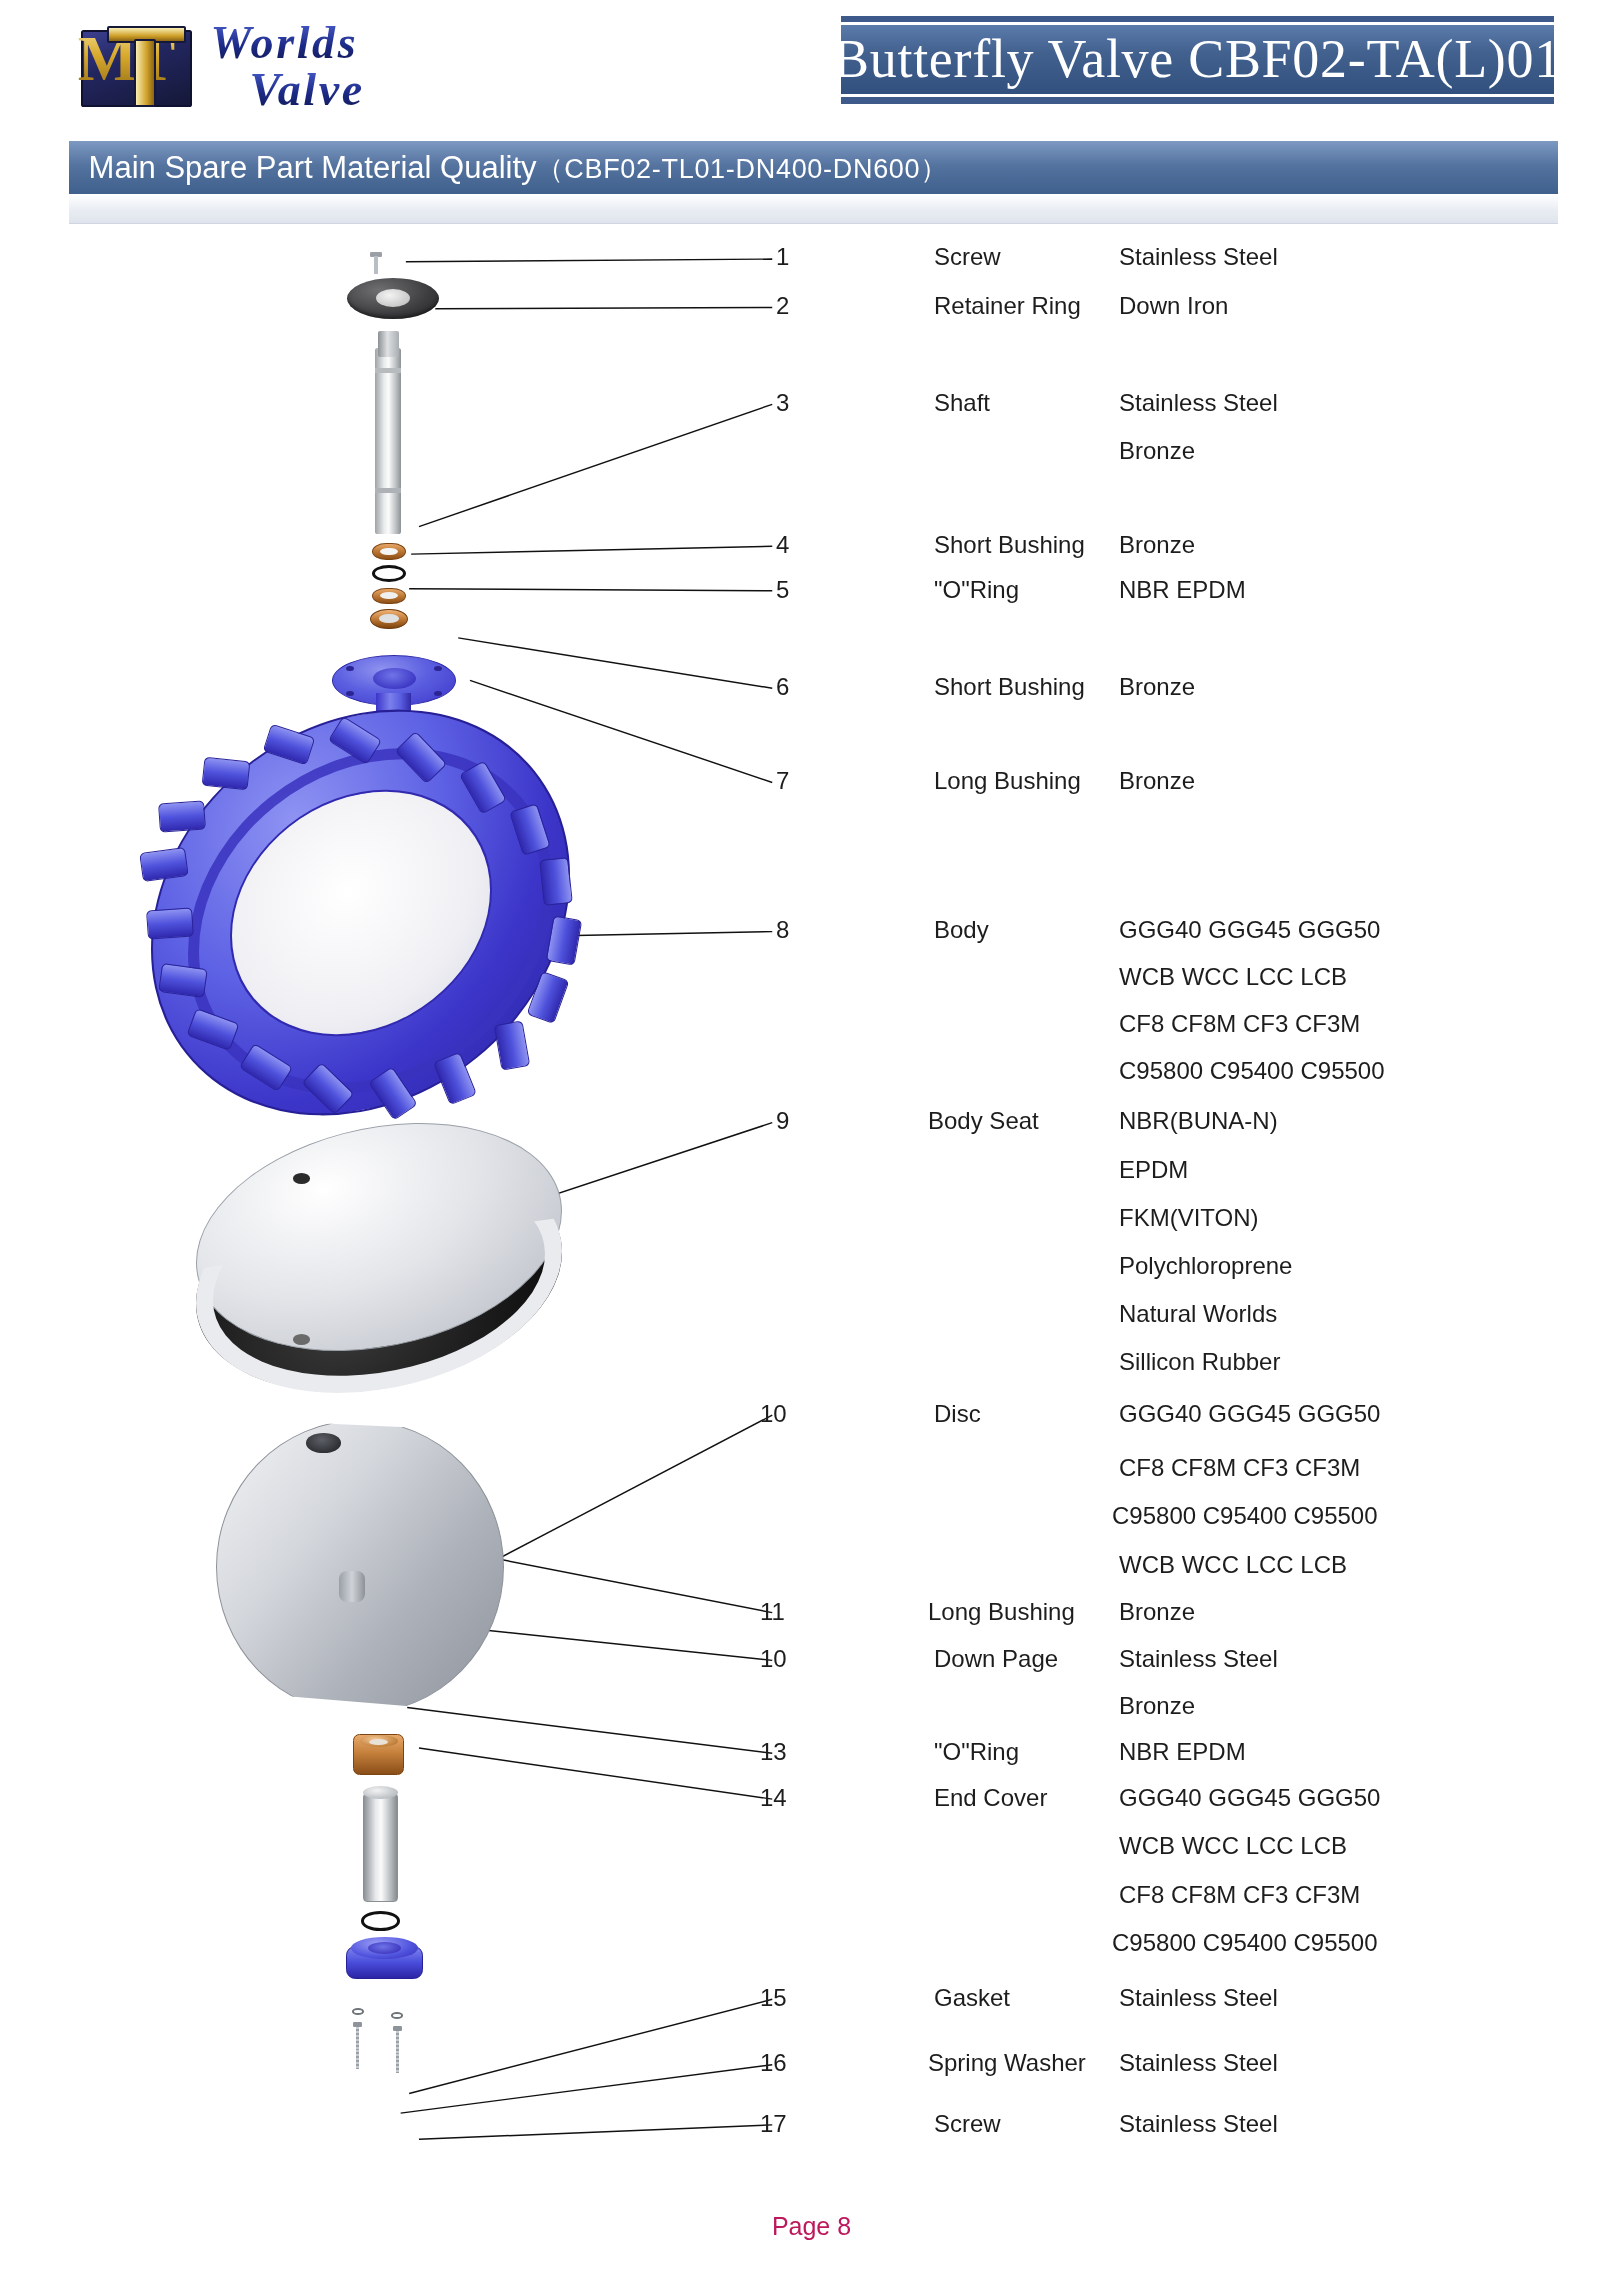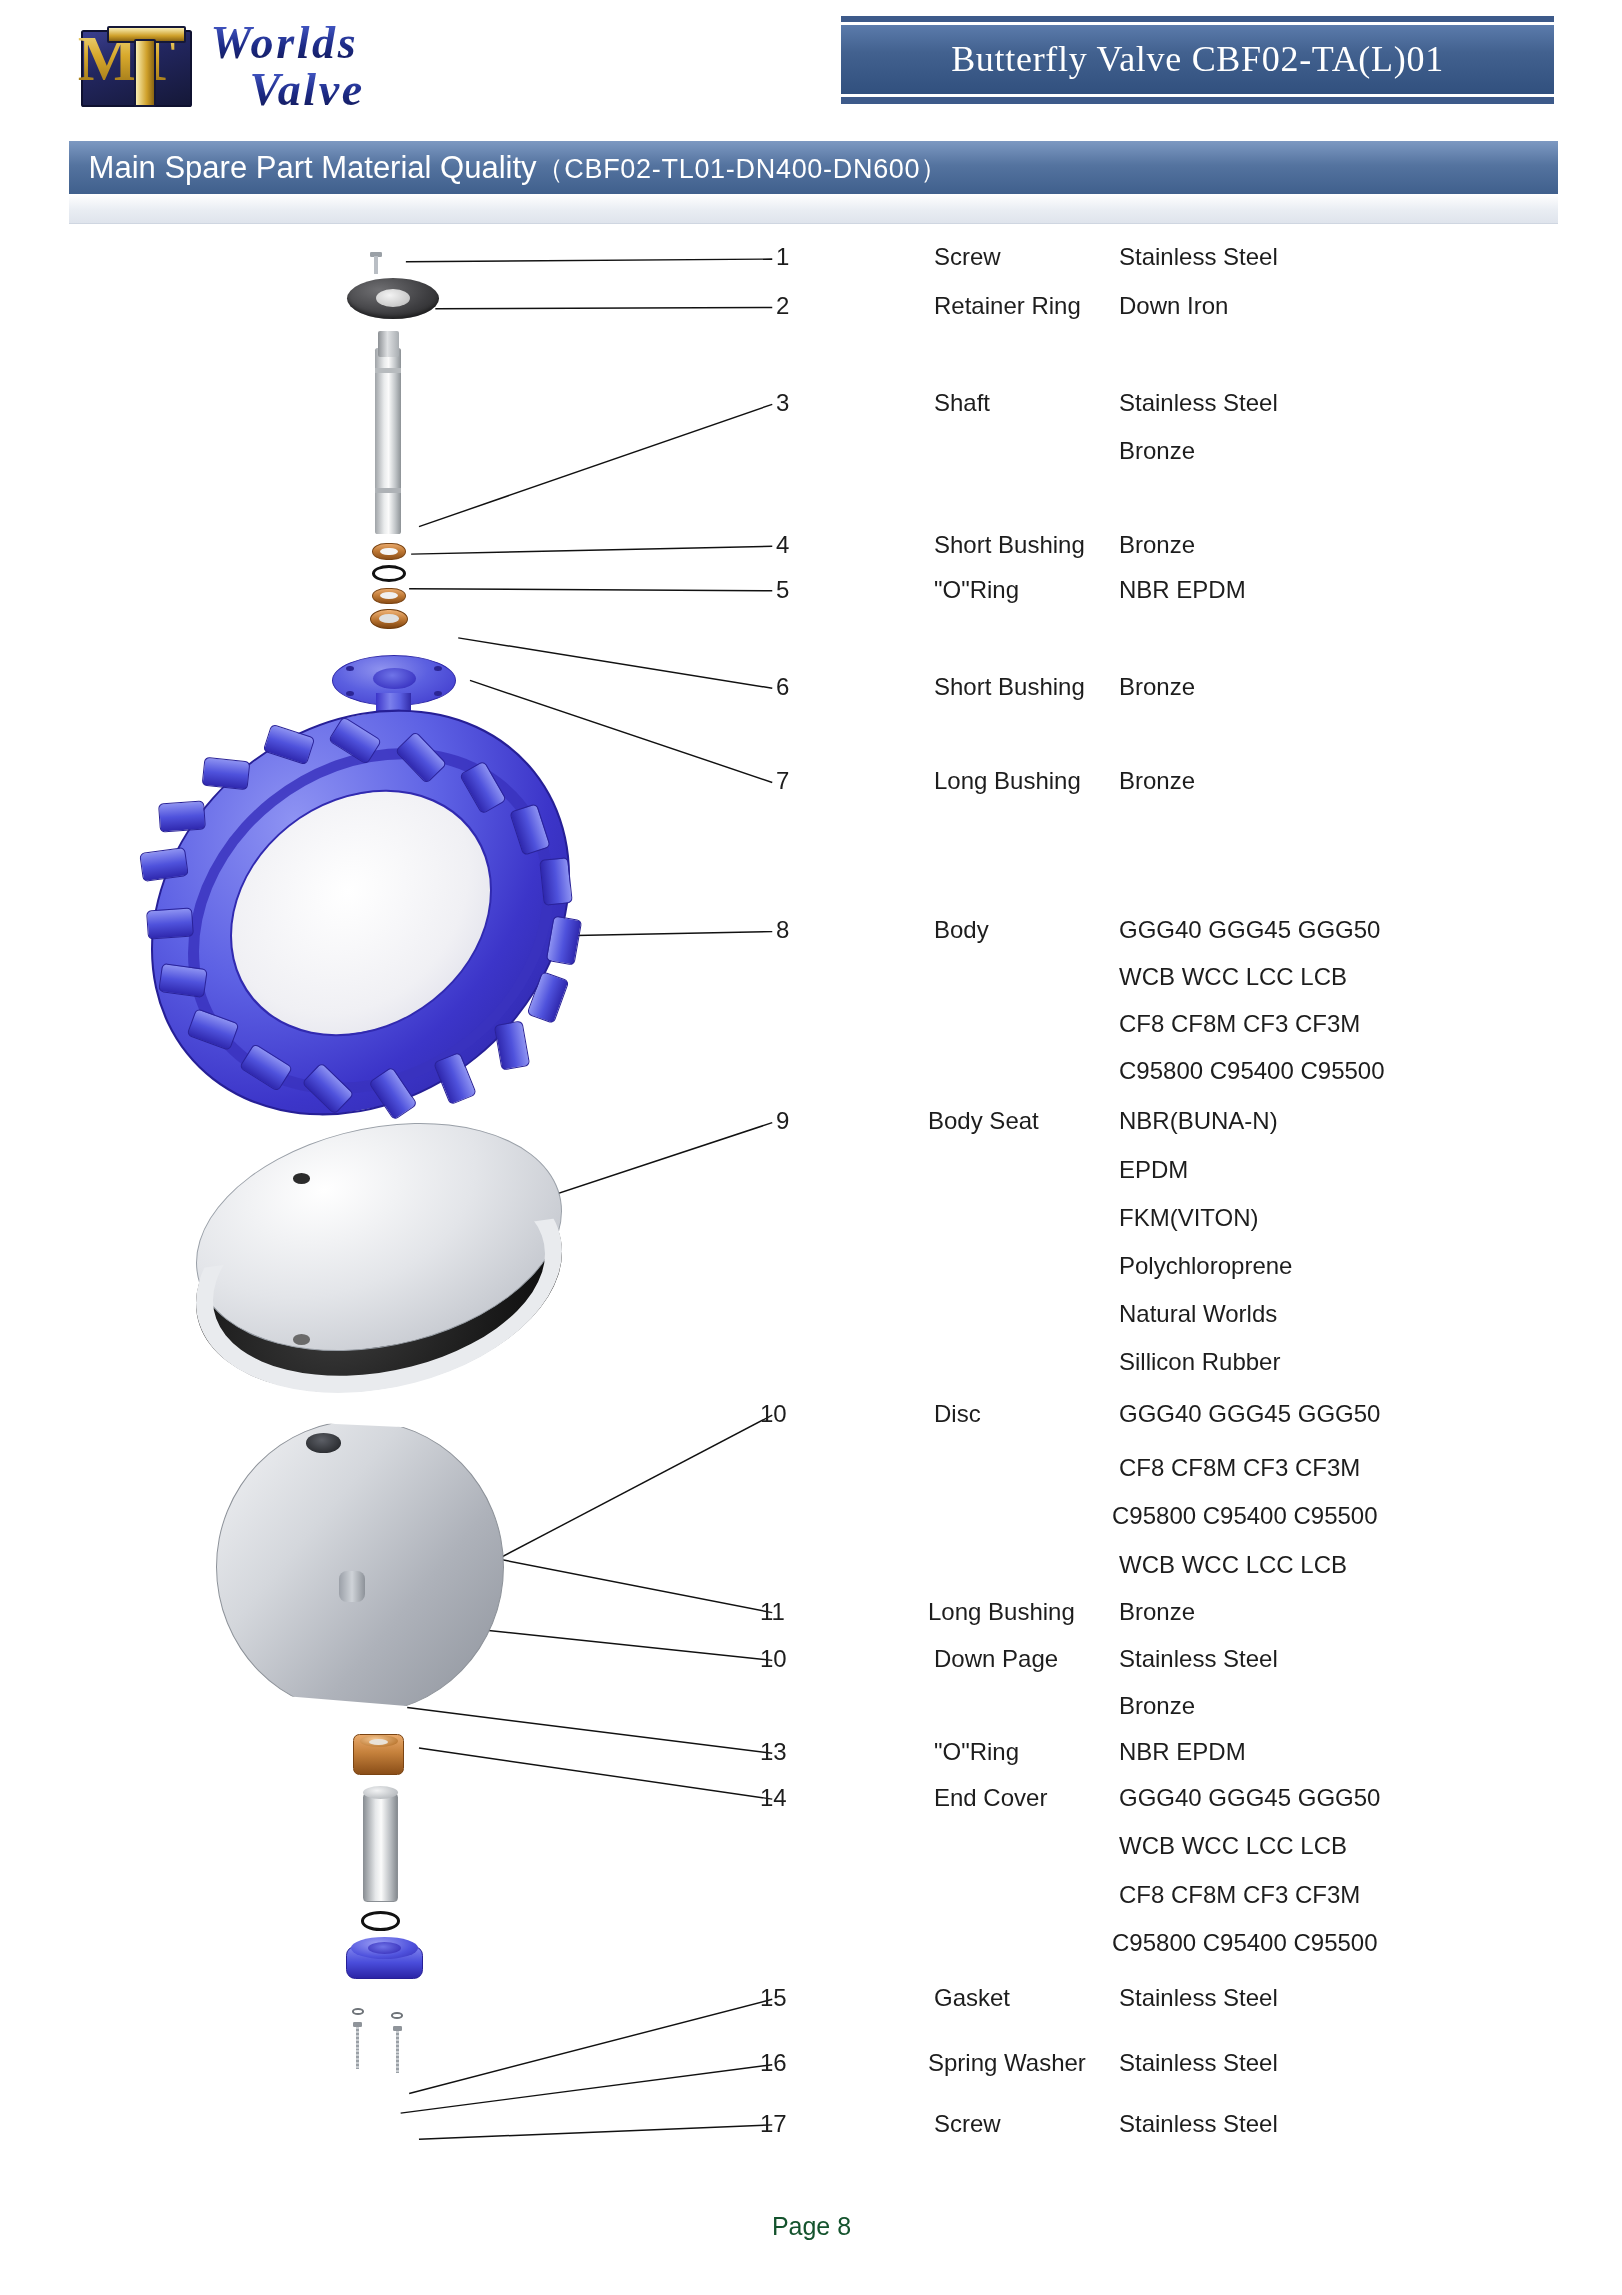--- a/index.html
+++ b/index.html
@@ -74,21 +74,21 @@
     position:absolute; left:0; bottom:0; width:713px; height:6.5px;
     background:#3d5a8a;
   }
   #title-bar .title-inner {
     position:absolute; left:0; top:9.2px; width:713px; height:69px;
     background: linear-gradient(180deg,#5b7bab 0%, #42618f 40%, #31507e 100%);
     display:flex; align-items:center; justify-content:center;
   }
   #title-bar .title-text {
     font-family:"Liberation Serif", serif;
-    font-size:36px; color:#ffffff; letter-spacing:0.7px; white-space:nowrap;
+    font-size:54px; color:#ffffff; letter-spacing:0.7px; white-space:nowrap;
   }
 
   
   #section-bar {
     position:absolute; left:69px; top:141px; width:1489px; height:54px;
     background: linear-gradient(180deg,#7d99c2 0%, #54739f 45%, #3f5f8c 100%);
     display:flex; align-items:center;
   }
   #section-bar .sec-text {
     margin-left:19.6px;
@@ -310,21 +310,21 @@
   
   .tinyscrew { position:absolute; width:9.2px; height:47px; }
   .tinyscrew .hd { position:absolute; left:0; top:0; width:9.2px; height:5.2px; background:#8f949a; border-radius:1.3px; }
   .tinyscrew .sk { position:absolute; left:2.6px; top:4.6px; width:3.9px; height:42px;
     background: repeating-linear-gradient(180deg,#c8ccd0 0 2px,#9aa0a6 2px 3.9px); }
   .tinywasher { position:absolute; width:11.8px; height:6.5px; border-radius:50%; border:2px solid #6f7479; }
 
   
   #footer {
     position:absolute; left:0; top:2212px; width:1623px; text-align:center;
-    font-size:25px; color:#14532d;
+    font-size:25px; color:#be185d;
   }
 </style>
 </head>
 <body>
 
 <div id="header">
 
   <div id="logo">
     <div id="logo-mark">
       <div class="m-block"></div>

